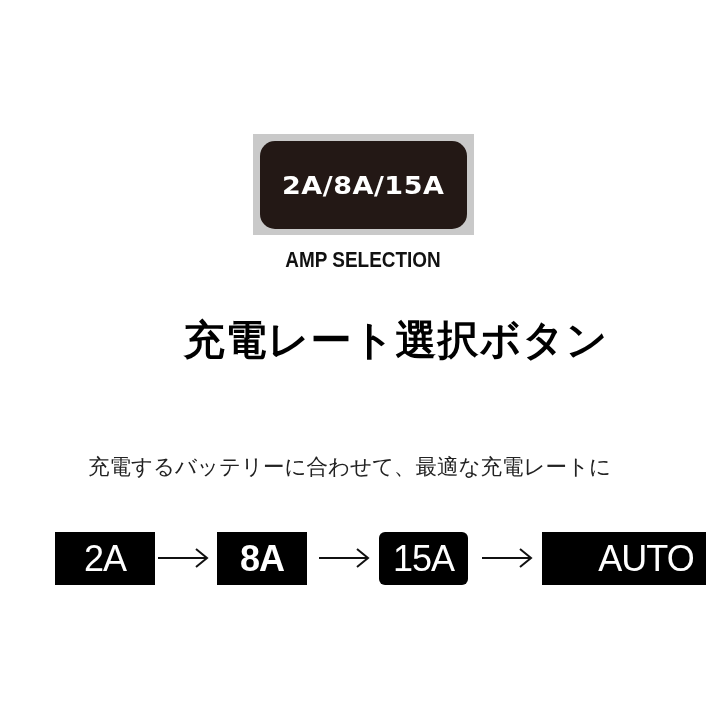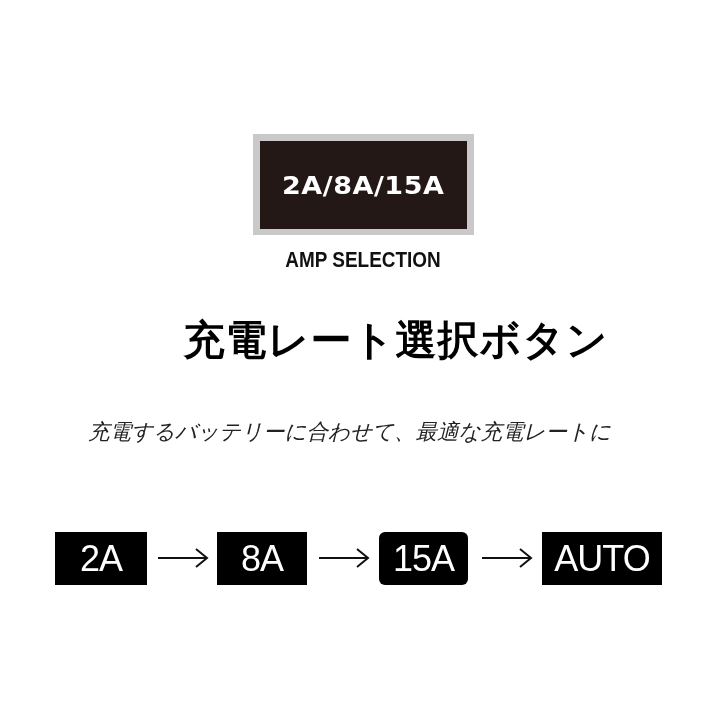--- a/index.html
+++ b/index.html
@@ -6,39 +6,39 @@
     body {
       width: 720px; height: 720px; background: #ffffff; position: relative; overflow: hidden;
       font-family: "DejaVu Sans", "Liberation Sans", sans-serif; color: #111;
     }
     .badge-frame {
       position: absolute; left: 253px; top: 134px; width: 221px; height: 101px;
       background: #c9c9c9; box-sizing: border-box;
     }
     .badge-inner {
       position: absolute; left: 7px; top: 7px; right: 7px; bottom: 6px;
-      background: #231815; display: flex; align-items: center; justify-content: center;
+      background: #231815; display: flex; align-items: center; justify-content: center; border-radius: 15px;
     }
     .badge-text {
       color: #ffffff; font-family: "DejaVu Sans", sans-serif; font-weight: bold;
       font-size: 25px; letter-spacing: 0.5px; transform: scaleX(1.08);
     }
     .amp-label {
       position: absolute; left: 0; width: 726px; top: 247px; text-align: center;
       font-family: "Liberation Sans", sans-serif; font-weight: bold; font-size: 22px;
       color: #111; transform: scaleX(0.86); transform-origin: center;
     }
     .title {
       position: absolute; left: 0; width: 720px; top: 313px; text-align: center;
       font-family: "DejaVu Sans", sans-serif; font-weight: bold; font-size: 41px;
       letter-spacing: 1px; color: #000; padding-left: 36px;
     }
     .desc {
-      position: absolute; left: 88px; top: 414px; width: 580px;
-      font-family: "DejaVu Sans", sans-serif; font-size: 21.5px; line-height: 35px; color: #222; font-style: italic;
+      position: absolute; left: 88px; top: 449px; width: 580px;
+      font-family: "DejaVu Sans", sans-serif; font-size: 21.5px; line-height: 35px; color: #222;
     }
     .desc div { white-space: nowrap; }
     .flow { position: absolute; top: 532px; left: 0; width: 720px; height: 53px; }
     .step {
       position: absolute; top: 0; height: 53px; background: #000; color: #fff;
       display: flex; align-items: center; justify-content: center;
       font-family: "Liberation Sans", sans-serif; font-size: 36px; letter-spacing: -1px;
     }
     .arrow { position: absolute; top: 14px; width: 52px; height: 24px; }
   </style>
@@ -53,40 +53,40 @@
 
 <div class="amp-label">AMP SELECTION</div>
 
 <div class="title">充電レート選択ボタン</div>
 
 <div class="desc">
   <div>充電するバッテリーに合わせて、最適な充電レートに</div>
 </div>
 
 <div class="flow">
-  <div class="step" style="left:55px;width:92px;">
+  <div class="step" style="left:55px;width:100px;">
     <span>2A</span>
   </div>
   <svg class="arrow" style="left:157px;" viewBox="0 0 52 24">
     <line x1="1" y1="12" x2="49" y2="12" stroke="#111" stroke-width="2"></line>
     <polyline points="39,3 50,12 39,21" fill="none" stroke="#111" stroke-width="2"></polyline>
   </svg>
 
-  <div class="step" style="left:217px;width:90px;">
+  <div class="step" style="left:217px;width:90px;font-weight:bold;">
     <span>8A</span>
   </div>
   <svg class="arrow" style="left:318px;" viewBox="0 0 52 24">
     <line x1="1" y1="12" x2="49" y2="12" stroke="#111" stroke-width="2"></line>
     <polyline points="39,3 50,12 39,21" fill="none" stroke="#111" stroke-width="2"></polyline>
   </svg>
 
   <div class="step" style="left:379px;width:89px;border-radius:6px;">
     <span>15A</span>
   </div>
   <svg class="arrow" style="left:481px;" viewBox="0 0 52 24">
     <line x1="1" y1="12" x2="49" y2="12" stroke="#111" stroke-width="2"></line>
     <polyline points="39,3 50,12 39,21" fill="none" stroke="#111" stroke-width="2"></polyline>
   </svg>
 
-  <div class="step" style="left:542px;width:120px;">
+  <div class="step" style="left:542px;width:120px;padding-left:44px;">
     <span>AUTO</span>
   </div>
 </div>
 
 </body></html>

